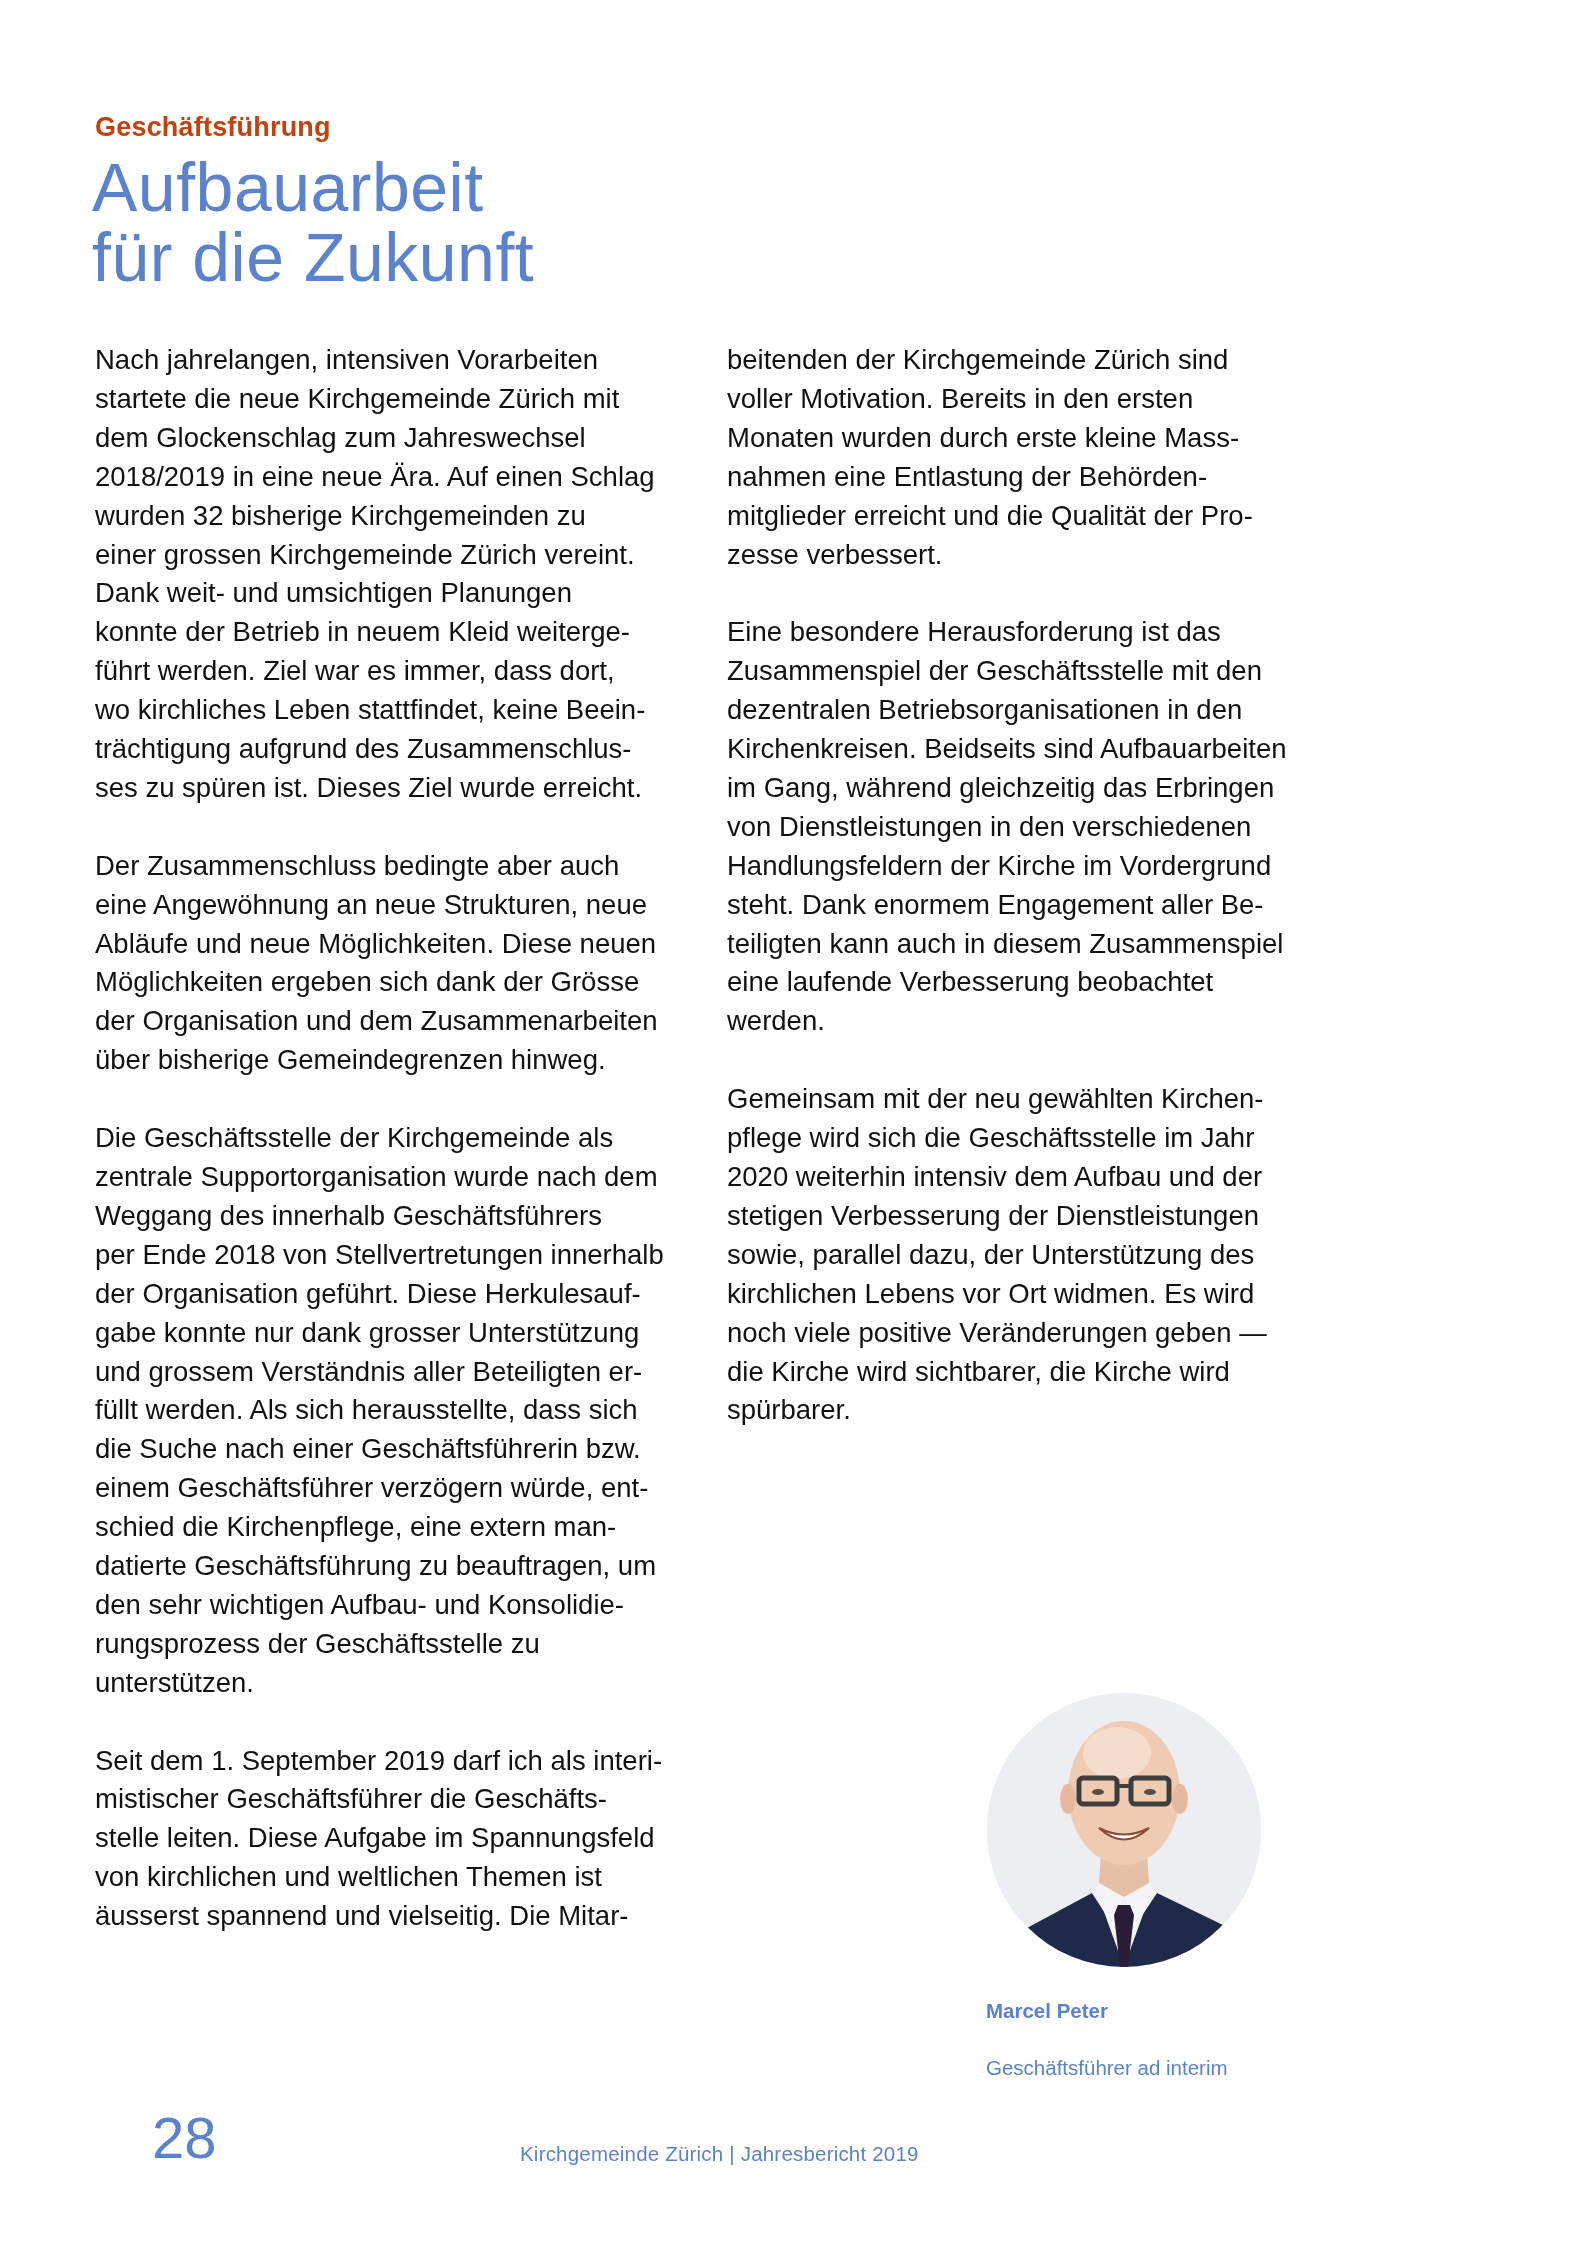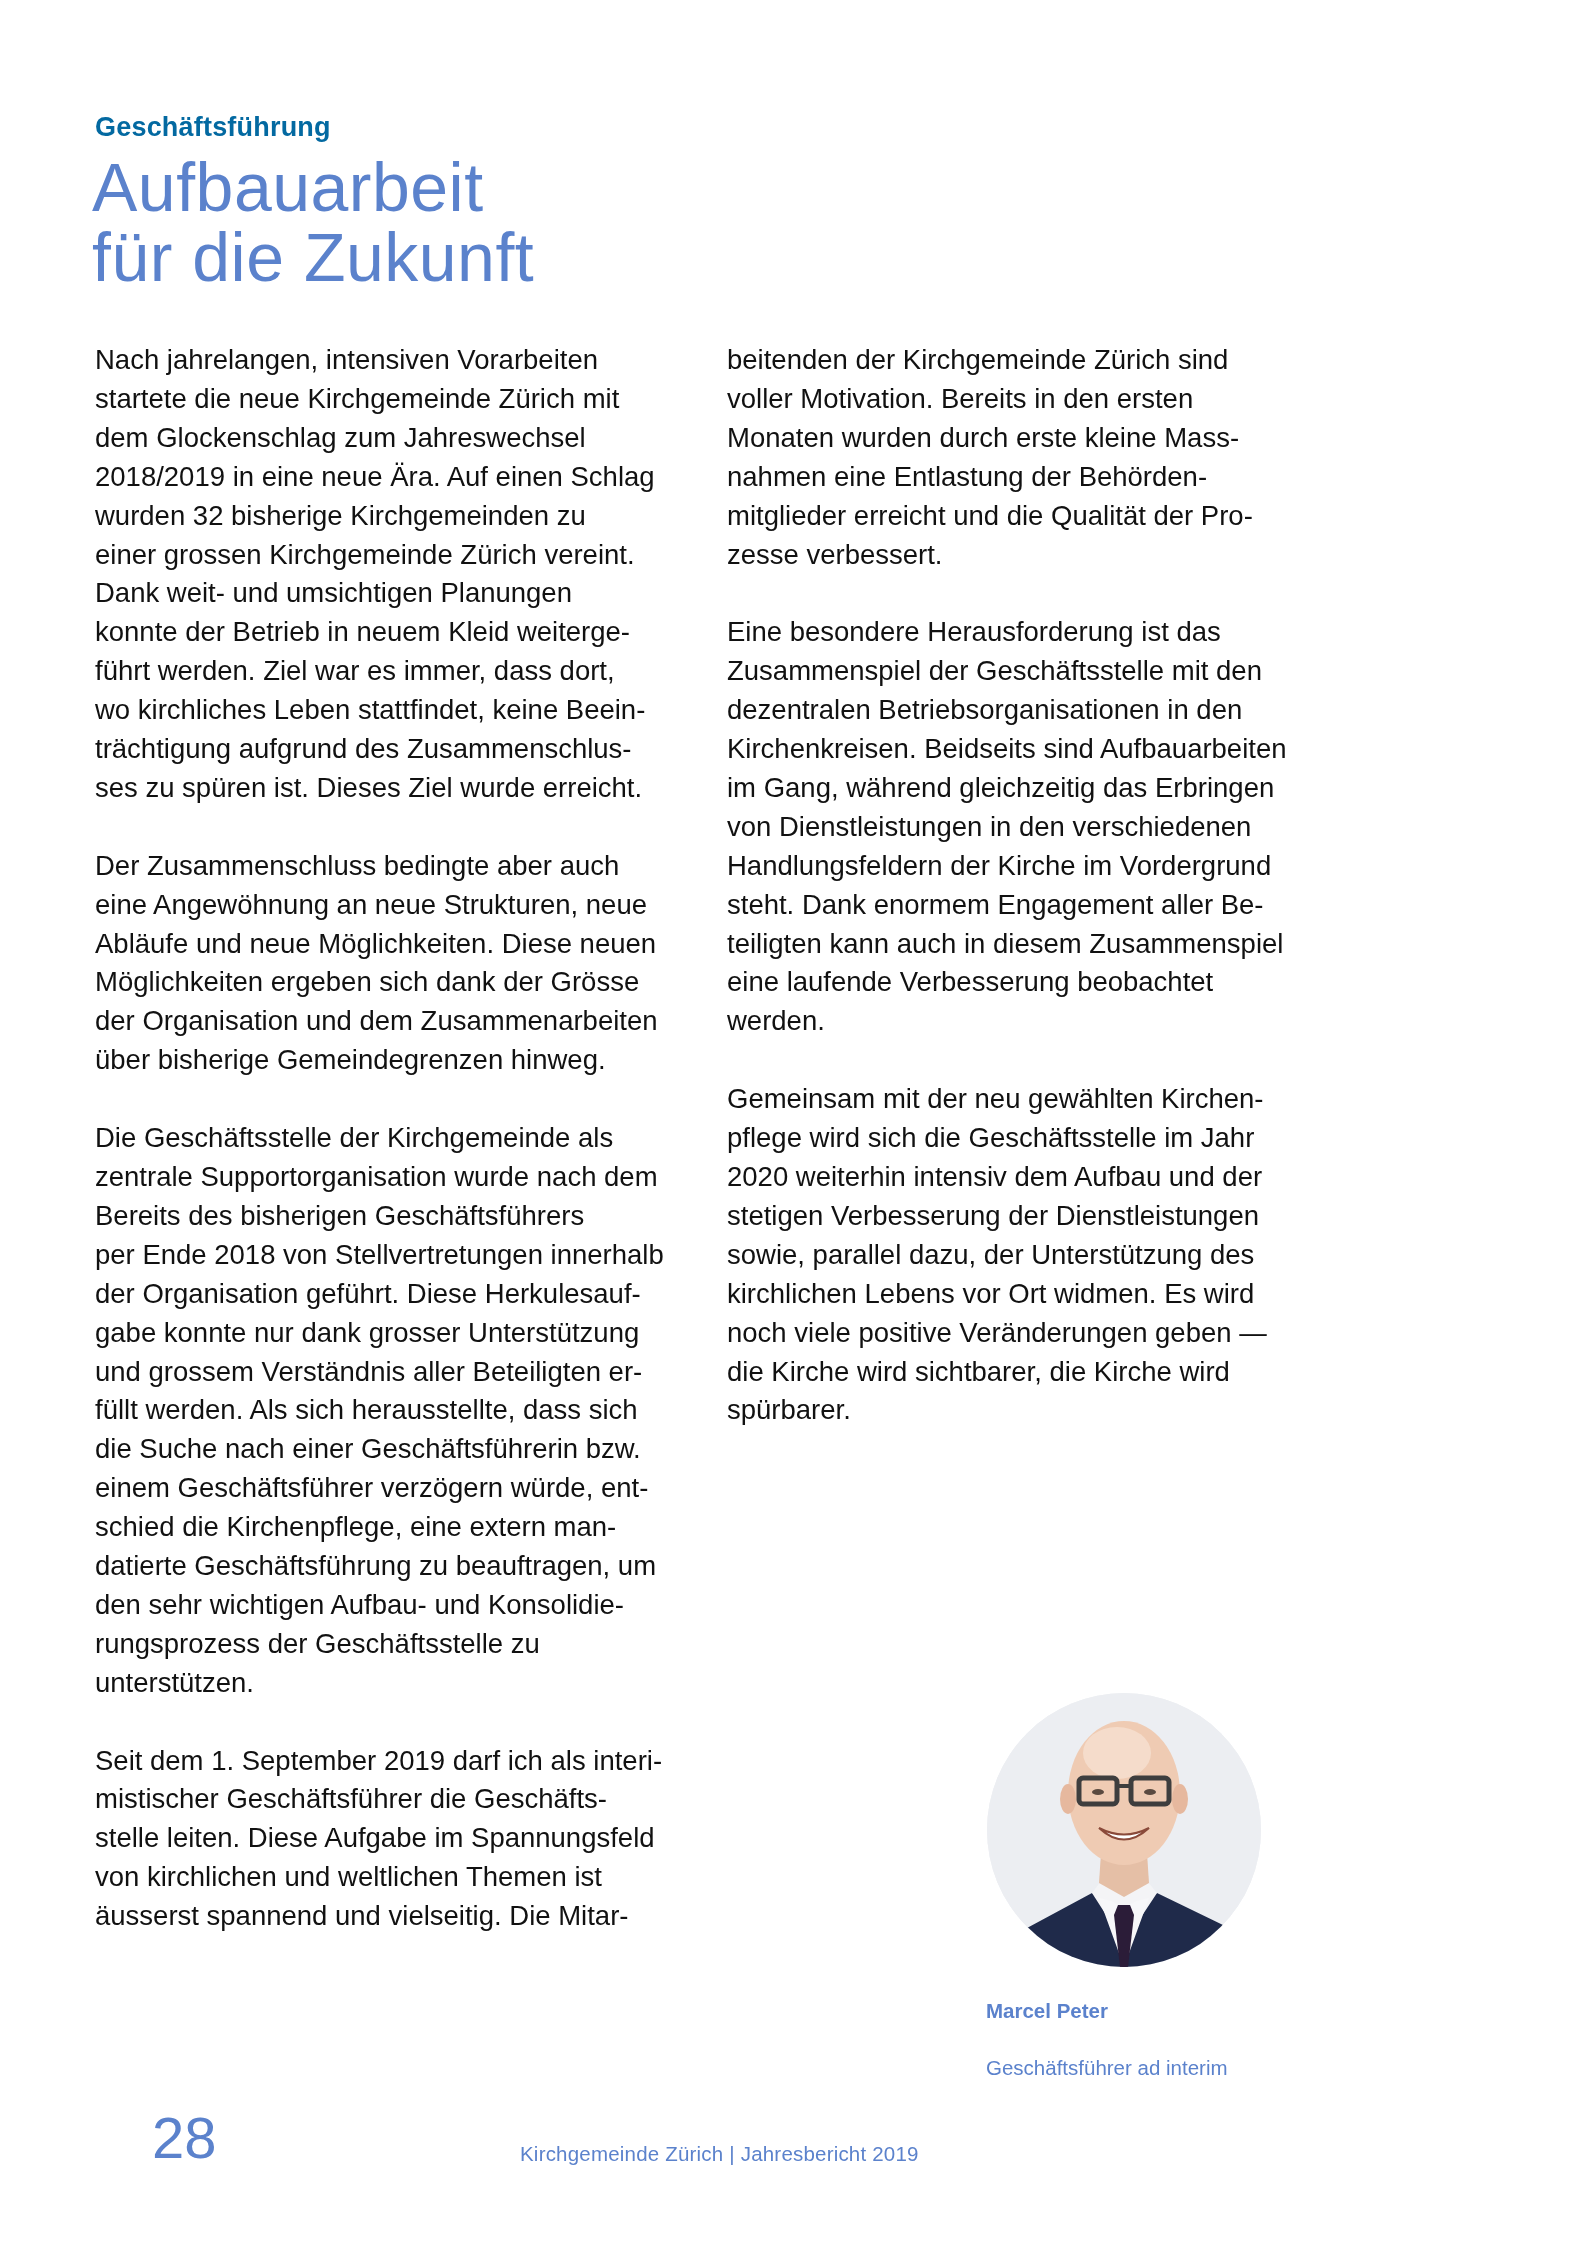--- a/index.html
+++ b/index.html
@@ -1,19 +1,19 @@
 <!DOCTYPE html>
 <html><head>
 <meta charset="utf-8">
 <style>
   html, body { margin: 0; padding: 0; background: #ffffff; }
   body { width: 1575px; height: 2244px; position: relative; overflow: hidden;
          font-family: "Liberation Sans", sans-serif; color: #111111; }
   .section-label { position: absolute; left: 95px; top: 112px; font-size: 27px;
-                   font-weight: bold; color: #0369a1; letter-spacing: 0.2px; }
+                   font-weight: bold; color: #c2410c; letter-spacing: 0.2px; }
   .title { position: absolute; left: 92px; top: 152px; margin: 0; font-size: 68px;
            font-weight: normal; line-height: 70px; color: #5b82cc; letter-spacing: 0.5px; }
   .title span { display: block; }
   .col { position: absolute; top: 341px; width: 640px; font-size: 27.5px; line-height: 38.9px; color: #111111; }
   .col-left { left: 95px; }
   .col-right { left: 727px; }
   .col p { margin: 0 0 38.9px 0; }
   .col .line { display: block; white-space: nowrap; }
   .portrait { position: absolute; left: 987px; top: 1693px; width: 274px; height: 274px;
               border-radius: 50%; overflow: hidden; background: #eef0f3; }
@@ -53,21 +53,21 @@
       <span class="line">Der Zusammenschluss bedingte aber auch</span>
       <span class="line">eine Angewöhnung an neue Strukturen, neue</span>
       <span class="line">Abläufe und neue Möglichkeiten. Diese neuen</span>
       <span class="line">Möglichkeiten ergeben sich dank der Grösse</span>
       <span class="line">der Organisation und dem Zusammenarbeiten</span>
       <span class="line">über bisherige Gemeindegrenzen hinweg.</span>
     </p>
     <p>
       <span class="line">Die Geschäftsstelle der Kirchgemeinde als</span>
       <span class="line">zentrale Supportorganisation wurde nach dem</span>
-      <span class="line">Bereits des bisherigen Geschäftsführers</span>
+      <span class="line">Weggang des innerhalb Geschäftsführers</span>
       <span class="line">per Ende 2018 von Stellvertretungen innerhalb</span>
       <span class="line">der Organisation geführt. Diese Herkulesauf-</span>
       <span class="line">gabe konnte nur dank grosser Unterstützung</span>
       <span class="line">und grossem Verständnis aller Beteiligten er-</span>
       <span class="line">füllt werden. Als sich herausstellte, dass sich</span>
       <span class="line">die Suche nach einer Geschäftsführerin bzw.</span>
       <span class="line">einem Geschäftsführer verzögern würde, ent-</span>
       <span class="line">schied die Kirchenpflege, eine extern man-</span>
       <span class="line">datierte Geschäftsführung zu beauftragen, um</span>
       <span class="line">den sehr wichtigen Aufbau- und Konsolidie-</span>

